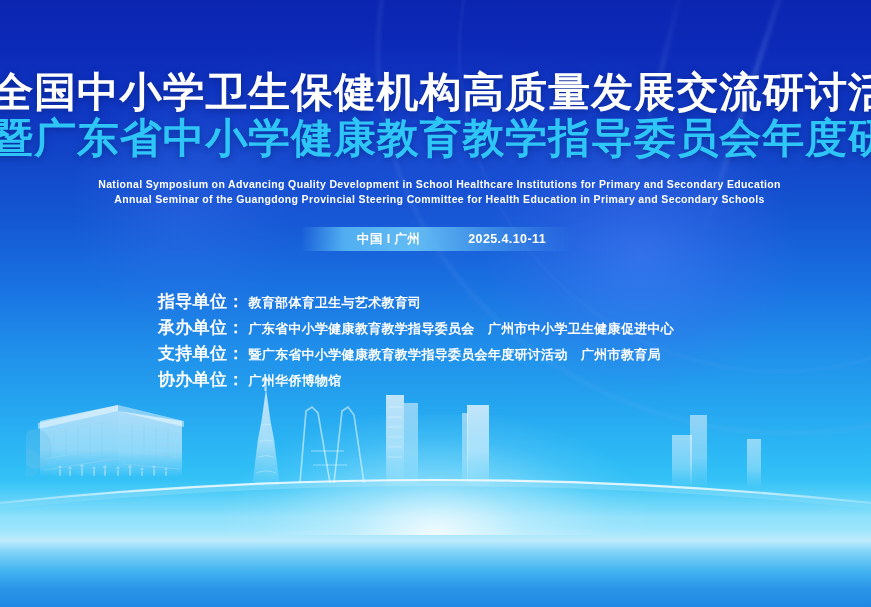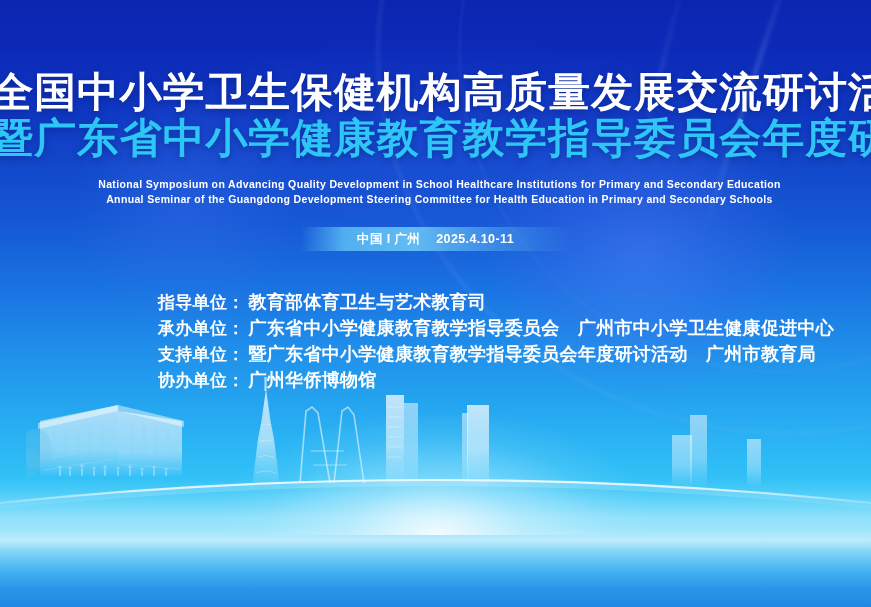--- a/index.html
+++ b/index.html
@@ -155,41 +155,42 @@
         rgba(116,210,250,0.80) 42%,
         rgba(96,185,245,0.45) 72%,
         rgba(80,165,240,0.00) 100%);
   }
   .banner-city, .banner-date {
     font-size: 12.5px;
     font-weight: bold;
     color: #ffffff;
     letter-spacing: 0.4px;
     white-space: nowrap;
+    margin-left: 32px;
   }
 
   
   .org-list {
     position: absolute;
     top: 290px; left: 158px;
   }
   .org-row {
     display: flex;
     align-items: baseline;
     height: 26px;
     white-space: nowrap;
   }
   .org-label {
     font-size: 17px;
     font-weight: bold;
     color: #ffffff;
     letter-spacing: 0.3px;
   }
   .org-value {
-    font-size: 18px;
+    font-size: 13px;
     font-weight: bold;
     color: #ffffff;
     letter-spacing: 0.3px;
     margin-left: 4px;
   }
 
   
   .skyline {
     position: absolute;
     left: 0; right: 0; bottom: 0;
@@ -235,21 +236,21 @@
   <div class="streak streak-diag"></div>
   <div class="streak streak-diag2"></div>
 
   <div class="title-block">
     <span class="title-line title-line1">全国中小学卫生保健机构高质量发展交流研讨活动</span>
     <span class="title-line title-line2">暨广东省中小学健康教育教学指导委员会年度研讨活动</span>
   </div>
 
   <div class="subtitle-block">
     <span class="subtitle-line">National Symposium on Advancing Quality Development in School Healthcare Institutions for Primary and Secondary Education</span>
-    <span class="subtitle-line">Annual Seminar of the Guangdong Development Steering Committee for Health Education in Primary and Secondary Schools</span>
+    <span class="subtitle-line">Annual Seminar of the Guangdong Provincial Steering Committee for Health Education in Primary and Secondary Schools</span>
   </div>
 
   <div class="banner">
     <span class="banner-city">中国 I 广州</span>
     <span class="banner-date">2025.4.10-11</span>
   </div>
 
   <div class="org-list">
     <div class="org-row">
       <span class="org-label">指导单位：</span>

